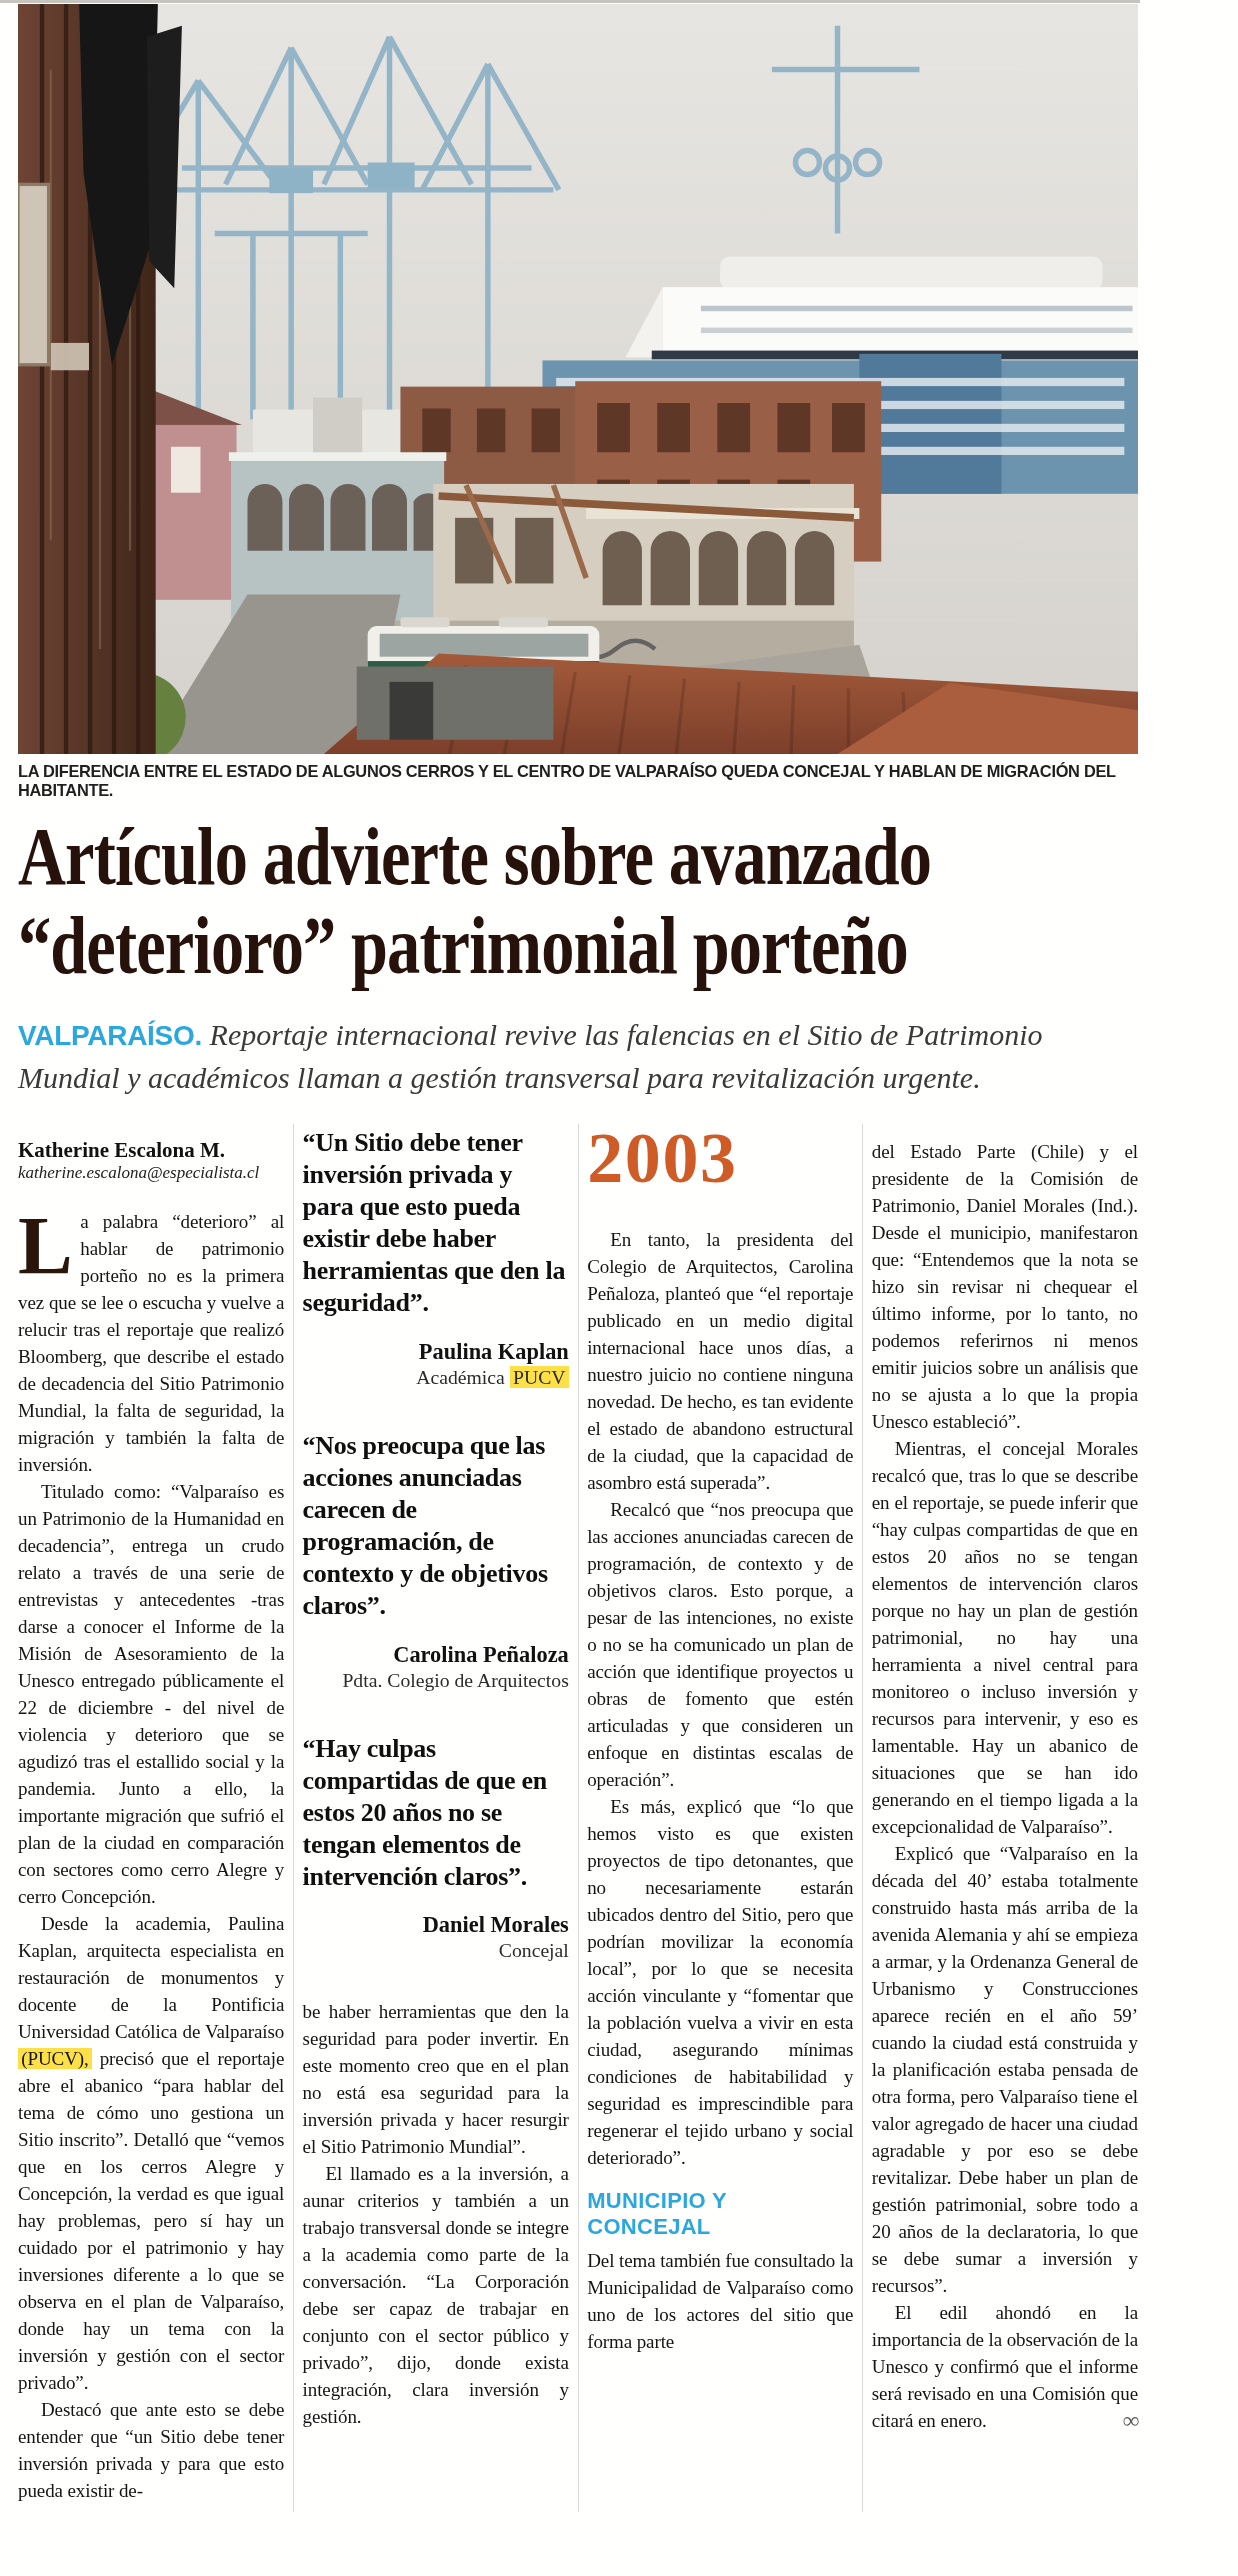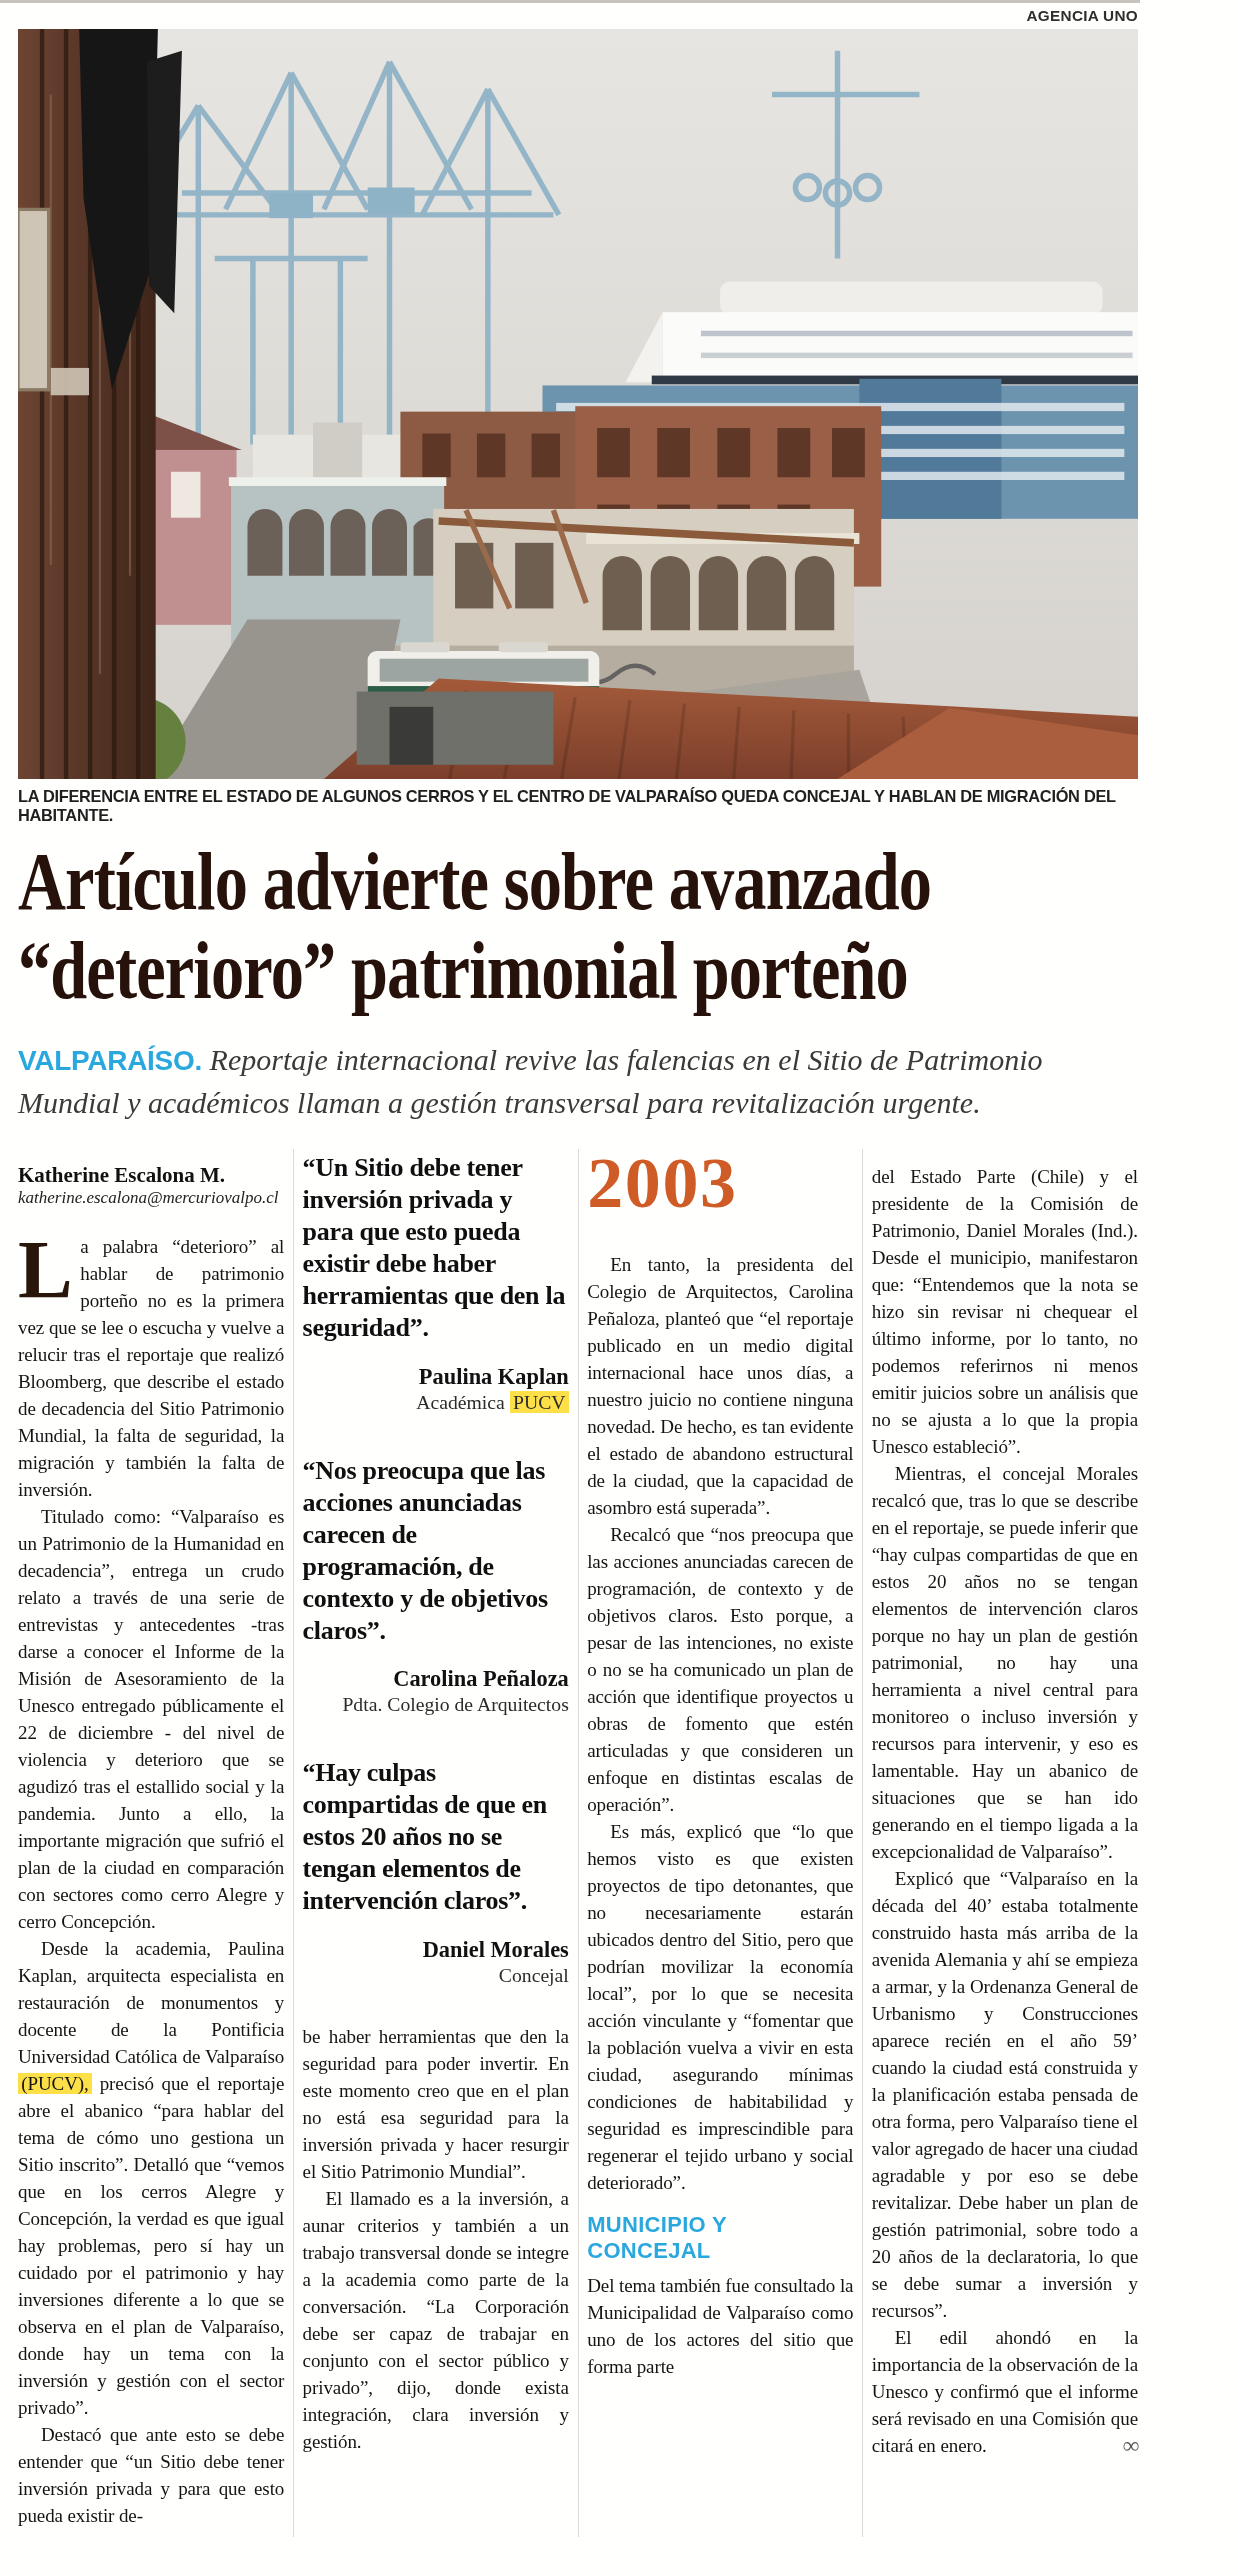--- a/index.html
+++ b/index.html
@@ -59,21 +59,20 @@
   .end-mark{float:right;font-style:italic;font-size:23px;line-height:27px;color:#5a5a5a;letter-spacing:-1.1px;}
   .sp{height:14px;}
 </style>
 </head>
 <body>
 
 <div class="sheet">
   <div class="top-rule"></div>
   <div class="content">
 
-    <div class="credit">AGENCIA UNO</div>
 
     <div class="photo">
       <svg viewBox="0 0 2050 1372" preserveAspectRatio="none">
         <defs>
           <linearGradient id="sky" x1="0" y1="0" x2="0" y2="1">
             <stop offset="0" stop-color="#e7e5e1"></stop>
               <stop offset="1" stop-color="#d5d2cd"></stop>
           </linearGradient>
           <linearGradient id="wood" x1="0" y1="0" x2="1" y2="0">
             <stop offset="0" stop-color="#6e4434"></stop>
@@ -263,21 +262,21 @@
 
     <div class="standfirst">
       <span class="kicker">VALPARAÍSO.</span><span>Reportaje internacional revive las falencias en el Sitio de Patrimonio Mundial y académicos llaman a gestión transversal para revitalización urgente.</span>
     </div>
 
     <div class="cols">
 
       <div class="col">
         <div class="byline">
           <div class="author">Katherine Escalona M.</div>
-          <div class="email">katherine.escalona@mercuriovalpo.cl</div>
+          <div class="email">katherine.escalona@especialista.cl</div>
         </div>
         <p class="body-par"><span class="dropcap">L</span><span>a palabra “deterioro” al hablar de patrimonio porteño no es la primera vez que se lee o escucha y vuelve a relucir tras el reportaje que realizó Bloomberg, que describe el estado de decadencia del Sitio Patrimonio Mundial, la falta de seguridad, la migración y también la falta de inversión.</span></p>
         <p class="body-par indent">Titulado como: “Valparaíso es un Patrimonio de la Humanidad en decadencia”, entrega un crudo relato a través de una serie de entrevistas y antecedentes -tras darse a conocer el Informe de la Misión de Asesoramiento de la Unesco entregado públicamente el 22 de diciembre - del nivel de violencia y deterioro que se agudizó tras el estallido social y la pandemia. Junto a ello, la importante migración que sufrió el plan de la ciudad en comparación con sectores como cerro Alegre y cerro Concepción.</p>
         <p class="body-par indent"><span>Desde la academia, Paulina Kaplan, arquitecta especialista en restauración de monumentos y docente de la Pontificia Universidad Católica de Valparaíso </span><span class="hl">(PUCV),</span><span> precisó que el reportaje abre el abanico “para hablar del tema de cómo uno gestiona un Sitio inscrito”. Detalló que “vemos que en los cerros Alegre y Concepción, la verdad es que igual hay problemas, pero sí hay un cuidado por el patrimonio y hay inversiones diferente a lo que se observa en el plan de Valparaíso, donde hay un tema con la inversión y gestión con el sector privado”.</span></p>
         <p class="body-par indent">Destacó que ante esto se debe entender que “un Sitio debe tener inversión privada y para que esto pueda existir de-</p>
       </div>
 
       <div class="col">
         <div class="pq">
           <div class="pq-text">“Un Sitio debe tener inversión privada y para que esto pueda existir debe haber herramientas que den la seguridad”.</div>

